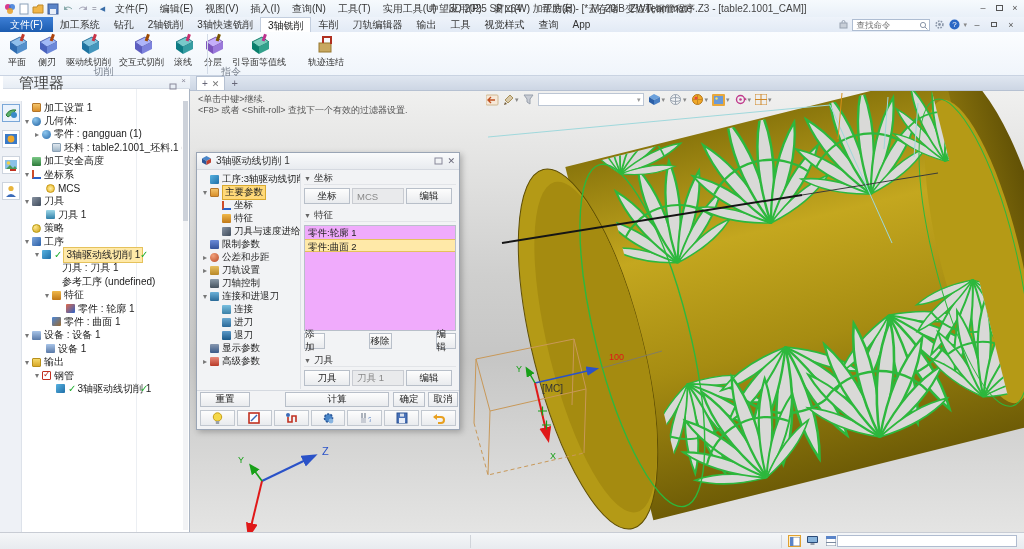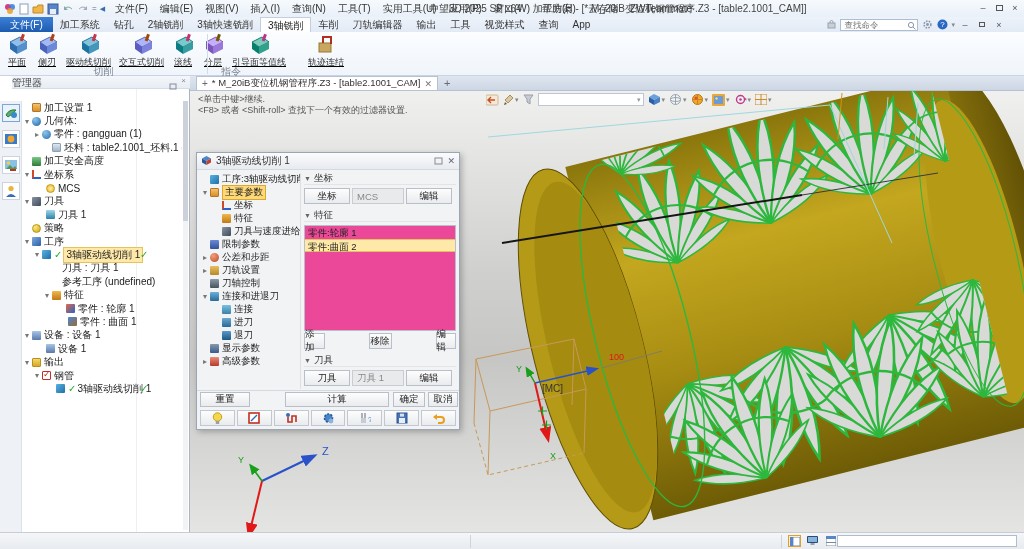--- a/index.html
+++ b/index.html
@@ -13,36 +13,36 @@
   .menuitem { padding:0 6px; line-height:17px; color:#333; cursor:default; }
   #wtitle { position:absolute; left:50%; transform:translateX(-22%); font-size:10px; color:#444; white-space:nowrap; }
   #winbtns { position:absolute; right:2px; top:1px; display:flex; gap:2px; }
   .wbtn { width:14px; height:13px; display:flex; align-items:center; justify-content:center; font-size:9px; color:#555; }
 
   
   #tabrow { position:absolute; left:0; top:17px; width:1024px; height:15px; background:linear-gradient(#eef3fa,#e2eaf5); display:flex; align-items:stretch; font-size:10px; }
   #filetab { background:linear-gradient(#3d7fd6,#1c5cb0); color:#fff; padding:0 10px; line-height:15px; }
   .rtab { padding:0 7px; line-height:15px; color:#333; }
   .rtab.active { background:#fff; border:1px solid #c3cede; border-bottom:none; color:#222; }
-  #tabrow-right { position:absolute; right:0; top:0; height:15px; display:flex; align-items:center; gap:3px; padding-right:18px;justify-content:space-between; }
+  #tabrow-right { position:absolute; right:0; top:0; height:15px; display:flex; align-items:center; gap:3px; padding-right:6px;justify-content:space-between; }
   #cmdsearch { width:78px; height:12px; font-size:8.5px; border:1px solid #aebdd2; background:#fff; padding:0 12px 0 3px; color:#555; }
   .mini-ic { width:12px; height:12px; display:flex; align-items:center; justify-content:center; }
 
   
   #ribbon { position:absolute; left:0; top:32px; width:1024px; height:44px; background:linear-gradient(#fbfdff,#f0f5fb); border-bottom:1px solid #c9d3e2; }
-  #ribbon-btns { position:absolute; left:2px; top:1px; height:31px; display:flex; align-items:flex-start;text-decoration:underline; }
+  #ribbon-btns { position:absolute; left:2px; top:1px; height:31px; display:flex; align-items:flex-start; }
   .rbtn { display:flex; flex-direction:column; align-items:center; padding:0 4px; }
   .rbtn svg { display:block; }
   .rbtn .lbl { font-size:9px; color:#333; white-space:nowrap; margin-top:1px; }
   #ribbon-sep { position:absolute; left:207px; top:2px; width:1px; height:40px; background:#d3dbe7; }
   .grouplbl { position:absolute; top:33px; font-size:10px; color:#7a828e; text-align:center; }
 
   
   #leftpanel { position:absolute; left:0; top:76px; width:190px; height:456px; background:#fff; border-right:1px solid #aab4c2; }
-  #lp-title { position:absolute; left:12px; top:0; width:100%; height:13px; background:linear-gradient(#f4f7fb,#e7edf5); font-size:10px; color:#444; padding-left:0; line-height:13px; border-bottom:1px solid #d5dce6; }
+  #lp-title { position:absolute; left:3px; top:0; width:100%; height:13px; background:linear-gradient(#f4f7fb,#e7edf5); font-size:15px; color:#444; padding-left:16px; line-height:13px; border-bottom:1px solid #d5dce6; }
   #lp-titlebtns { position:absolute; right:3px; top:1px; display:flex; gap:4px; }
   #lp-cols { position:absolute; left:0; top:13px; width:100%; height:12px; background:#f4f6f9; border-bottom:1px solid #e0e4ea; font-size:9.5px; color:#333; }
   #lp-colsep { position:absolute; left:136px; top:13px; width:1px; height:443px; background:#eceff3; }
   #iconstrip { position:absolute; left:0; top:25px; width:22px; height:431px; background:#eef1f6; border-right:1px solid #dde2ea; display:flex; flex-direction:column; align-items:center; padding-top:3px; gap:8px; }
   .stripic { width:18px; height:18px; border:1px solid #cdd4de; background:#fff; display:flex; align-items:center; justify-content:center; }
   .stripic.sel { border:1px solid #7aa7d8; background:#eaf2fc; }
   #tree { position:absolute; left:22px; top:25px; right:7px; bottom:2px; overflow:hidden; font-size:10px; color:#222; }
   .trow { position:relative; height:13.4px; display:flex; align-items:center; white-space:nowrap; }
   .chev { width:10px; font-size:8px; color:#777; text-align:center; flex:0 0 10px; }
   .ticon { width:9px; height:9px; flex:0 0 9px; margin-right:3px; border-radius:1px; }
@@ -92,21 +92,21 @@
   #dlg-title .sp { flex:1; }
   #dlg-nav { position:absolute; left:3px; top:20px; width:101px; bottom:40px; background:#f2f3f5; border-right:1px solid #dcdfe4; overflow:hidden; }
   .nrow { height:13px; display:flex; align-items:center; white-space:nowrap; font-size:9.5px; color:#222; }
   .nrow .lbl.sel { background:#ffd978; border:1px solid #d8a830; padding:0 2px; }
   #dlg-right { position:absolute; left:107px; top:20px; right:3px; bottom:40px; }
   .sechdr { height:12px; font-size:9.5px; color:#333; display:flex; align-items:center; gap:3px; border-bottom:1px solid #e2e4e8; }
   .sechdr .tri { font-size:7px; color:#666; }
   .ctr-row { display:flex; gap:2px; margin:3px 0 6px 0; }
   .dbtn { height:16px; background:linear-gradient(#fdfdfd,#e9ebee); border:1px solid #b8bfc9; font-size:9.5px; color:#222; display:flex; align-items:center; justify-content:center; }
   .dfield { height:16px; background:#e9eaec; border:1px solid #c9ccd2; color:#888; font-size:9.5px; display:flex; align-items:center; padding-left:4px; }
-  #featlist { height:106px; background:#ec4899; border:1px solid #b8bfc9; margin:3px 0 2px 0; overflow:hidden; }
+  #featlist { height:106px; background:#f0abfc; border:1px solid #b8bfc9; margin:3px 0 2px 0; overflow:hidden; }
   .fitem { height:13px; line-height:13px; padding-left:3px; font-size:9.5px; color:#222; }
   .fitem.sel { background:#ffe9a8; border-top:1px solid #e5c25c; border-bottom:1px solid #e5c25c; }
   #dlg-foot1 { position:absolute; left:0; bottom:22px; width:100%; height:17px; border-top:1px solid #d5d9e0; }
   #dlg-foot2 { position:absolute; left:0; bottom:2px; width:100%; height:18px; display:flex; gap:2px; padding:1px 3px; }
   .fbtn { position:absolute; height:15px; top:1px; background:linear-gradient(#fdfdfd,#e9ebee); border:1px solid #b8bfc9; font-size:9.5px; display:flex; align-items:center; justify-content:center; color:#222; }
   .ibtn { flex:1; height:16px; background:linear-gradient(#fdfdfd,#e9ebee); border:1px solid #c2c8d0; display:flex; align-items:center; justify-content:center; }
 
   
   #statusbar { position:absolute; left:0; top:532px; width:1024px; height:17px; background:linear-gradient(#f4f6f8,#e8ebef); border-top:1px solid #c8ccd4; }
   #sb-div1 { position:absolute; left:470px; top:2px; width:1px; height:13px; background:#d0d4da; }
@@ -430,21 +430,21 @@
           <span class="ticon ic-feature"></span>
           <span class="tlabel">特征</span>
           <span class="tcheck"></span>
         </div>
       <div class="trow" style="padding-left:34px;">
           <span class="chev"></span>
           <span class="ticon ic-part2"></span>
           <span class="tlabel">零件 : 轮廓 1</span>
           <span class="tcheck"></span>
         </div>
-      <div class="trow" style="padding-left:36px;">
+      <div class="trow" style="padding-left:20px;">
           <span class="chev"></span>
           <span class="ticon ic-surface"></span>
           <span class="tlabel">零件 : 曲面 1</span>
           <span class="tcheck"></span>
         </div>
       <div class="trow">
           <span class="chev">▾</span>
           <span class="ticon ic-machine"></span>
           <span class="tlabel">设备 : 设备 1</span>
           <span class="tcheck"></span>
@@ -475,21 +475,20 @@
           <span class="tcheck">✓</span>
         </div>
     </div>
     <div id="lp-scroll"></div>
     <div id="lp-thumb"></div>
   </div>
 
   <div id="doctabs">
     <div id="doctab">
       <span style="color:#667;font-size:10px;">+</span>
-      <span>* M_20iB变位机钢管程序.Z3 - [table2.1001_CAM]</span>
       <span class="x">✕</span>
     </div>
     <span id="newtab">+</span>
   </div>
 
   <div id="viewport">
     <div id="prompt">
       <div>&lt;单击中键&gt;继续.</div>
       <div>&lt;F8&gt; 或者 &lt;Shift-roll&gt; 查找下一个有效的过滤器设置.</div>
     </div>

